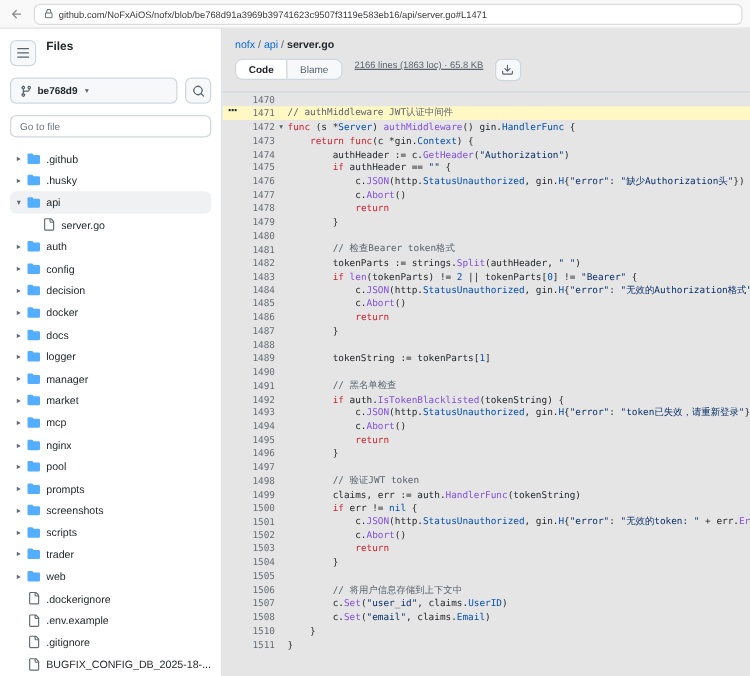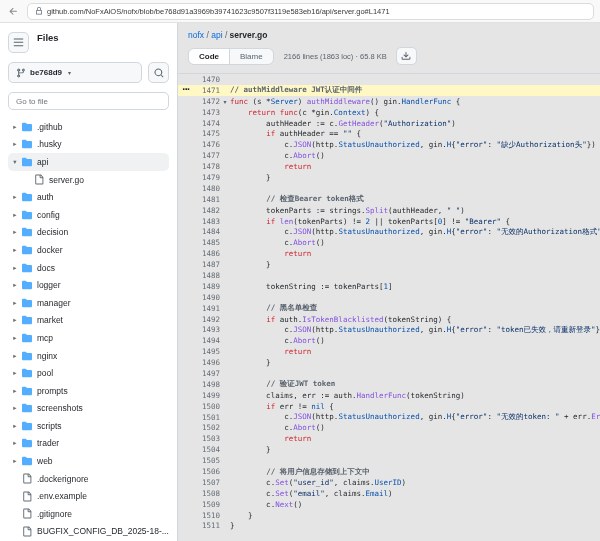--- a/index.html
+++ b/index.html
@@ -39,45 +39,45 @@
     font-family:"DejaVu Sans",sans-serif; }
   .tree-icon { width:14px; flex:none; display:flex; align-items:center; justify-content:center; }
   .tree-label { margin-left:3px; white-space:nowrap; overflow:hidden; }
 
   
   .main-header { padding:7px 10px 0; }
   .breadcrumb { font-size:8.5px; }
   .bc-link { color:var(--accent); cursor:pointer; }
   .bc-sep { color:#59636e; }
   .bc-current { font-weight:700; }
-  .controls { display:flex; align-items:center; margin-top:7px; padding-bottom:8px; }
+  .controls { display:flex; align-items:flex-start; margin-top:7px; padding-bottom:8px; }
   .seg { display:inline-flex; border:1px solid #d0d7de; border-radius:6px; overflow:hidden; flex:none; }
   .seg-tab { font-size:8px; padding:3px 10px; color:#59636e; background:#f6f8fa; cursor:pointer; }
   .seg-tab + .seg-tab { border-left:1px solid #d0d7de; }
   .seg-tab.active { background:#fff; color:#1f2328; font-weight:700; }
-  .meta { font-size:7.5px; color:#59636e; margin-left:10px; white-space:nowrap; }
+  .meta { font-size:7.5px; color:#59636e; margin-left:10px; white-space:nowrap;text-decoration:underline; }
   .icon-btn { width:21px; height:18px; border:1px solid #d0d7de; border-radius:5px; background:#f6f8fa;
     display:flex; align-items:center; justify-content:center; margin-left:9px; cursor:pointer; flex:none; }
 
   
   .code-area { border-top:1px solid #d0d7de; font-family:"DejaVu Sans Mono",monospace; font-size:7.5px; }
   .code-row { display:flex; align-items:center; height:10.9px; position:relative; white-space:pre; }
   .code-row.hl { background:var(--hl-bg); }
   .line-menu { position:absolute; left:4px; top:-1px; color:#1f2328; font-weight:700; font-size:9px;
     letter-spacing:-1px; cursor:pointer; font-family:"DejaVu Sans",sans-serif; }
   .line-num { width:42px; flex:none; text-align:right; color:#656d76; cursor:pointer; }
   .fold { width:10px; flex:none; text-align:center; color:#59636e; font-size:6px;
     font-family:"DejaVu Sans",sans-serif; cursor:pointer; }
   .line-code { white-space:pre; }
   .tk-p { color:#1f2328; }
   .tk-k { color:var(--tk-k); }
   .tk-s { color:var(--tk-s); }
   .tk-f { color:var(--tk-f); }
   .tk-n { color:var(--tk-n); }
-  .tk-c { color:var(--tk-c);font-weight:bold; }
+  .tk-c { color:var(--tk-c); }
 </style>
 </head>
 <body>
 
 <div class="chrome">
   <span class="nav-arrow">
     <svg width="11" height="11" viewBox="0 0 16 16">
         <path fill="#8a8a8e" d="M7.78 12.53a.75.75 0 0 1-1.06 0L2.47 8.28a.75.75 0 0 1 0-1.06l4.25-4.25a.751.751 0 0 1 1.06 1.06L4.81 7h7.44a.75.75 0 0 1 0 1.5H4.81l2.97 2.97a.75.75 0 0 1 0 1.06Z"></path>
       </svg>
   </span>
@@ -391,20 +391,19 @@
           <div class="code-row"><span class="line-num">1499</span><span class="fold"></span><span class="line-code"><span class="tk-p">        claims, err := auth.</span><span class="tk-f">HandlerFunc</span><span class="tk-p">(tokenString)</span></span></div>
           <div class="code-row"><span class="line-num">1500</span><span class="fold"></span><span class="line-code"><span class="tk-p">        </span><span class="tk-k">if</span><span class="tk-p"> err != </span><span class="tk-n">nil</span><span class="tk-p"> {</span></span></div>
           <div class="code-row"><span class="line-num">1501</span><span class="fold"></span><span class="line-code"><span class="tk-p">            c.</span><span class="tk-f">JSON</span><span class="tk-p">(http.</span><span class="tk-n">StatusUnauthorized</span><span class="tk-p">, gin.</span><span class="tk-n">H</span><span class="tk-p">{</span><span class="tk-s">"error"</span><span class="tk-p">: </span><span class="tk-s">"无效的token: "</span><span class="tk-p"> + err.</span><span class="tk-f">Error</span></span></div>
           <div class="code-row"><span class="line-num">1502</span><span class="fold"></span><span class="line-code"><span class="tk-p">            c.</span><span class="tk-f">Abort</span><span class="tk-p">()</span></span></div>
           <div class="code-row"><span class="line-num">1503</span><span class="fold"></span><span class="line-code"><span class="tk-p">            </span><span class="tk-k">return</span></span></div>
           <div class="code-row"><span class="line-num">1504</span><span class="fold"></span><span class="line-code"><span class="tk-p">        }</span></span></div>
           <div class="code-row"><span class="line-num">1505</span><span class="fold"></span><span class="line-code"></span></div>
           <div class="code-row"><span class="line-num">1506</span><span class="fold"></span><span class="line-code"><span class="tk-p">        </span><span class="tk-c">// 将用户信息存储到上下文中</span></span></div>
           <div class="code-row"><span class="line-num">1507</span><span class="fold"></span><span class="line-code"><span class="tk-p">        c.</span><span class="tk-f">Set</span><span class="tk-p">(</span><span class="tk-s">"user_id"</span><span class="tk-p">, claims.</span><span class="tk-n">UserID</span><span class="tk-p">)</span></span></div>
           <div class="code-row"><span class="line-num">1508</span><span class="fold"></span><span class="line-code"><span class="tk-p">        c.</span><span class="tk-f">Set</span><span class="tk-p">(</span><span class="tk-s">"email"</span><span class="tk-p">, claims.</span><span class="tk-n">Email</span><span class="tk-p">)</span></span></div>
-          <div class="code-row"><span class="line-num">1509</span><span class="fold"></span><span class="line-code"><span class="tk-p">        c.</span><span class="tk-f">Next</span><span class="tk-p">()</span></span></div>
           <div class="code-row"><span class="line-num">1510</span><span class="fold"></span><span class="line-code"><span class="tk-p">    }</span></span></div>
           <div class="code-row"><span class="line-num">1511</span><span class="fold"></span><span class="line-code"><span class="tk-p">}</span></span></div>
         </div>
     </div>
   </div>
 
 </div>
 
 </body></html>

